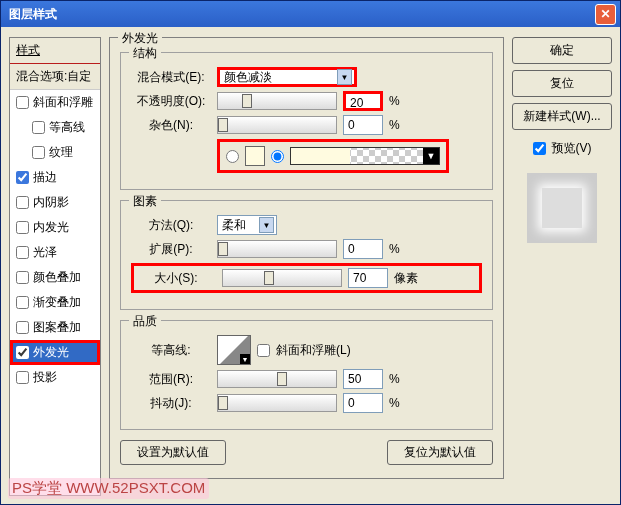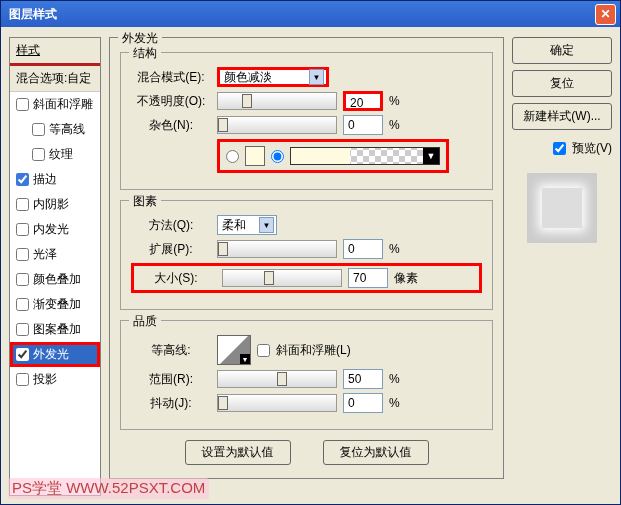--- a/index.html
+++ b/index.html
@@ -2,21 +2,21 @@
 <html><head>
 <meta charset="utf-8">
 <style>
 * { box-sizing: border-box; font-family: "Microsoft YaHei", SimSun, sans-serif; font-size: 12px; }
 body { margin: 0; background: #fff; }
 .window { width: 621px; height: 505px; background: #ece9d8; border: 1px solid #0a246a; }
 .titlebar { height: 26px; background: linear-gradient(#3b77dd,#2a5fc7); display: flex; align-items: center; justify-content: space-between; padding: 0 4px 0 8px; color: #fff; font-weight: bold; font-size: 13px; }
 .closebtn { width: 21px; height: 21px; background: #e85e3a; border: 1px solid #fff; border-radius: 3px; display: flex; align-items: center; justify-content: center; color: #fff; font-weight: bold; cursor: pointer; }
 .body { display: flex; padding: 10px 8px 8px 8px; gap: 8px; height: calc(100% - 26px); }
 .styles-col { width: 92px; border: 1px solid #808080; background: #fff; }
-.styles-head { background: #ece9d8; border-bottom: 3px solid #b91c1c; padding: 4px 6px; text-decoration: underline; }
+.styles-head { background: #ece9d8; border-bottom: 1px solid #b91c1c; padding: 4px 6px; text-decoration: underline; }
 .styles-sub { background: #ece9d8; border-bottom: 1px solid #ccc; padding: 4px 6px; }
 .style-item { padding: 4px 6px; display: flex; align-items: center; gap: 4px; }
 .style-item.indent { padding-left: 22px; }
 .style-item.checked input { accent-color: #3b77dd; }
 .style-item.sel { background: #316ac5; color: #fff; border: 3px solid #ff0000; padding: 1px 3px; }
 .style-item.sel input { accent-color: #fff; }
 .main-col { flex: 1; position: relative; }
 .fieldset { border: 1px solid #808080; margin: 0 0 8px 0; padding: 8px 10px 10px 10px; position: relative; }
 .legend { position: absolute; top: -8px; left: 8px; background: #ece9d8; padding: 0 4px; }
 .innerset { border: 1px solid #a0a0a0; margin: 6px 0 10px 0; padding: 10px 10px 12px 10px; position: relative; }
@@ -35,21 +35,21 @@
 .grad::before { content: ""; position: absolute; left: 0; top: 0; bottom: 0; width: 40%; background: #fffbe0; }
 .grad-arr { margin-left: auto; width: 16px; height: 16px; background: #000; color: #fff; display: flex; align-items: center; justify-content: center; font-size: 9px; position: relative; z-index: 1; }
 .contour { width: 34px; height: 30px; border: 1px solid #666; background: linear-gradient(135deg,#fff 49%, #888 51%); display: flex; align-items: flex-end; justify-content: flex-end; }
 .contour .ca { width: 10px; height: 10px; background: #000; color: #fff; font-size: 7px; display: flex; align-items: center; justify-content: center; }
 .btn { border: 1px solid #666; background: #ece9d8; padding: 3px 16px; border-radius: 3px; cursor: pointer; }
 .right-col { width: 100px; display: flex; flex-direction: column; gap: 6px; align-items: stretch; }
 .rbtn { border: 1px solid #666; background: #ece9d8; padding: 4px 0; border-radius: 3px; text-align: center; cursor: pointer; }
 .preview-box { width: 70px; height: 70px; margin: 6px auto 0; background: #ccc; display: flex; align-items: center; justify-content: center; }
 .preview-box .inner { width: 40px; height: 40px; background: #ddd; box-shadow: 0 0 10px 4px #fff; }
 .watermark { position: absolute; left: 8px; bottom: 6px; font-size: 15px; color: #b44; background: rgba(255,200,220,0.6); padding: 1px 4px; border-radius: 3px; }
-.bottom-btns { display: flex; gap: 32px; justify-content: center; margin-top: 10px; }
+.bottom-btns { display: flex; gap: 32px; justify-content: space-between; margin-top: 10px; }
 input[type=checkbox], input[type=radio] { margin: 0; }
 </style>
 </head>
 <body>
 
 <div class="window">
   <div class="titlebar">
     <span>图层样式</span>
     <div class="closebtn">
       <span>✕</span>
@@ -114,21 +114,21 @@
 
     <div class="main-col">
       <div class="fieldset" style="height:442px;">
         <span class="legend">外发光</span>
 
         <div class="innerset">
           <span class="legend">结构</span>
 
           <div class="row">
             <span class="lbl">混合模式(E):</span>
-            <div class="select hl-red" style="width:112px;">
+            <div class="select hl-red" style="width:140px;">
               <span>颜色减淡</span>
               <div class="sel-arrow">▼</div>
             </div>
           </div>
 
           <div class="row">
             <span class="lbl">不透明度(O):</span>
             <div class="slider">
                 <div class="thumb" style="left:20%;"></div>
               </div>
@@ -223,21 +223,21 @@
           <div class="btn">设置为默认值</div>
           <div class="btn">复位为默认值</div>
         </div>
       </div>
     </div>
 
     <div class="right-col">
       <div class="rbtn">确定</div>
       <div class="rbtn">复位</div>
       <div class="rbtn">新建样式(W)...</div>
-      <div class="row" style="justify-content:flex-end;">
+      <div class="row" style="justify-content:center;">
         <input type="checkbox" checked="" style="">
         <span>预览(V)</span>
       </div>
       <div class="preview-box">
           <div class="inner"></div>
         </div>
     </div>
   </div>
   <div class="watermark">PS学堂  WWW.52PSXT.COM</div>
 </div>

